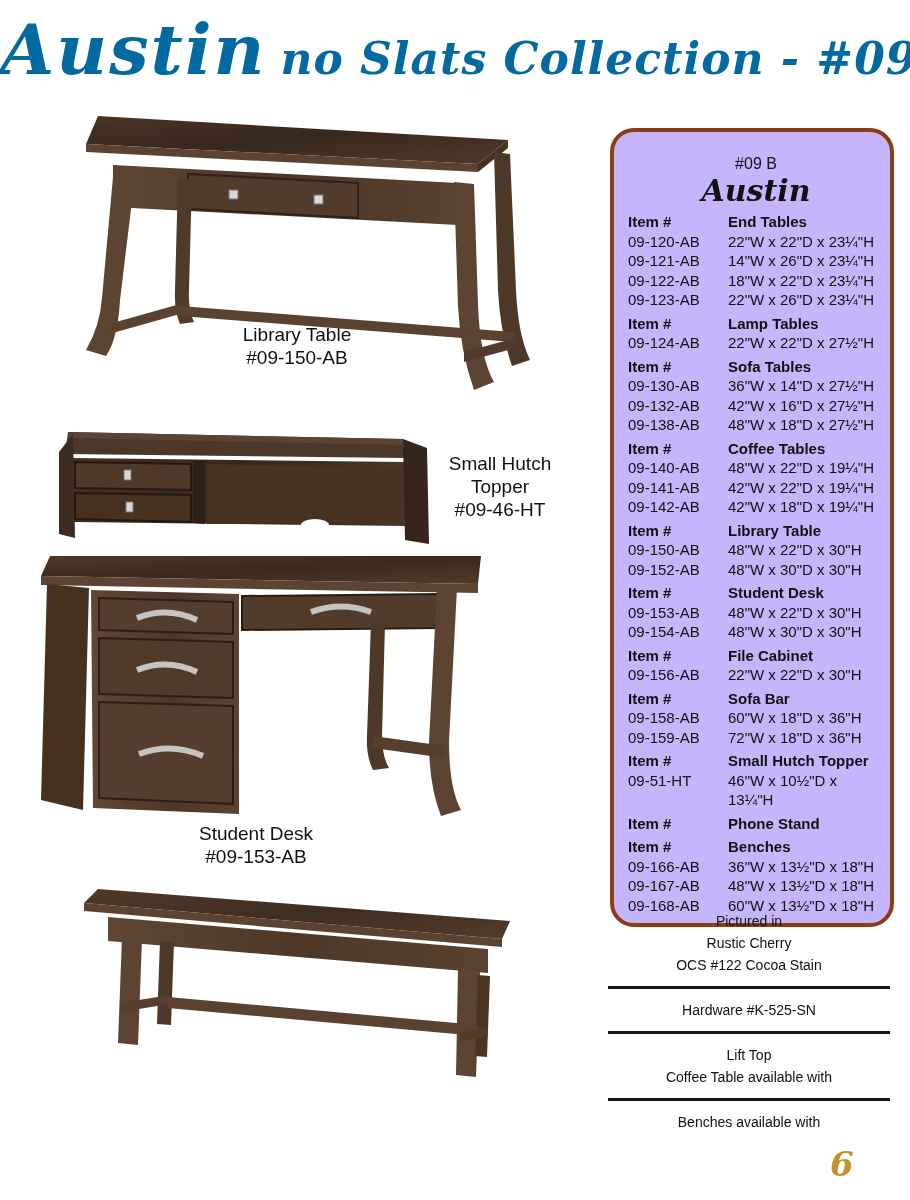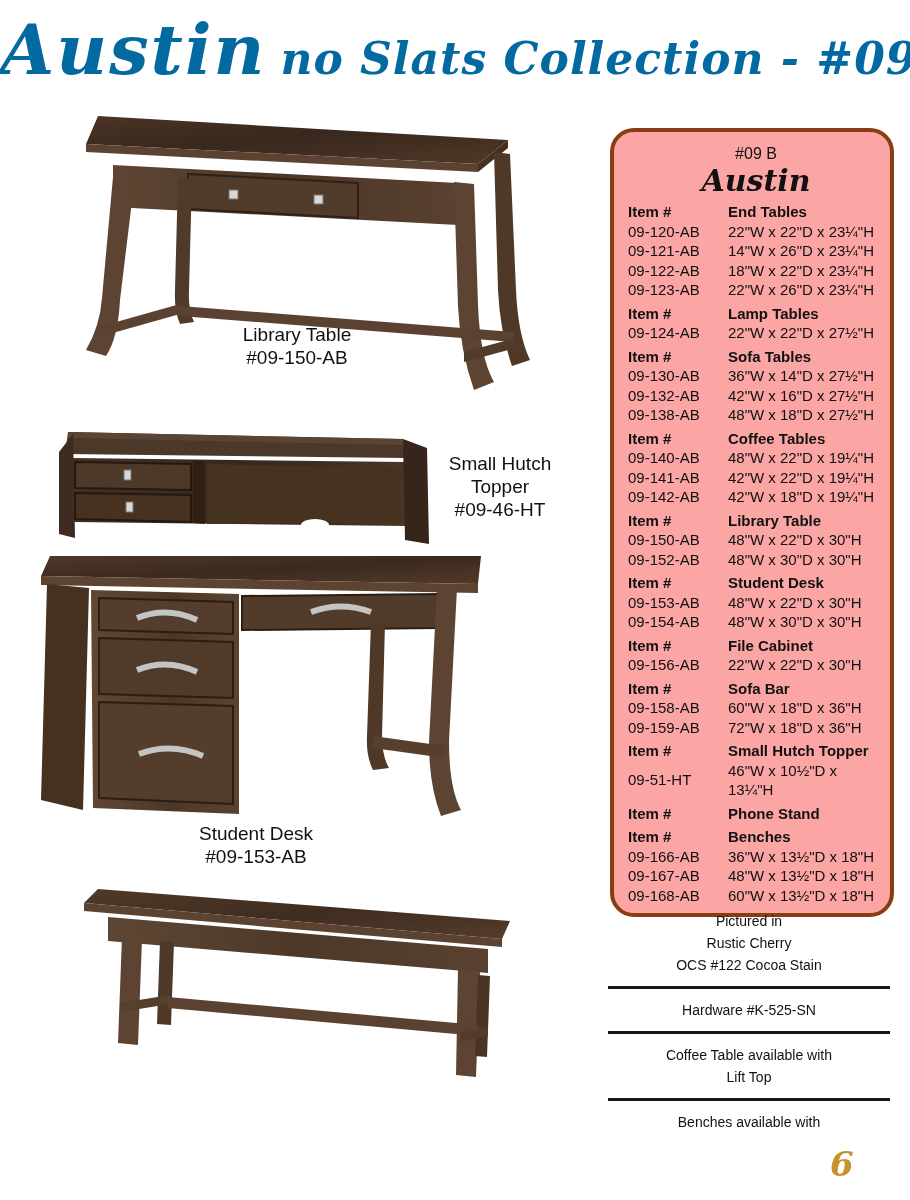--- a/index.html
+++ b/index.html
@@ -27,30 +27,30 @@
 
   .fig-label {
     position:absolute; text-align:center;
     font-size:19px; line-height:23px; color:#111;
   }
 
   
   .spec-panel {
     position:absolute; left:610px; top:128px; width:284px;
     border:4px solid #8A3D12; border-radius:24px;
-    background:#fca5a5; padding:12px 6px 8px 14px;
+    background:#c4b5fd; padding:22px 6px 8px 14px;
   }
   .panel-model { text-align:center; font-size:16px; line-height:20px; }
   .panel-collection {
     text-align:center; font-family:"DejaVu Serif", serif;
     font-style:italic; font-weight:bold; font-size:30px; line-height:34px;
     margin-bottom:2px;
   }
   .spec-group { margin-top:4px; }
-  .spec-row { display:flex; font-size:15px; line-height:19.5px;align-items:center; }
+  .spec-row { display:flex; font-size:15px; line-height:19.5px; }
   .spec-row .col-sku { width:100px; flex:none; }
   .spec-row .col-desc { flex:1; }
   .spec-row.hdr { font-weight:bold; }
 
   
   .notes {
     position:absolute; left:608px; top:908px; width:282px;
     text-align:center; font-size:14px; line-height:22px;
   }
   .note { padding:2px 0 4px; }
@@ -397,22 +397,22 @@
       <div>Pictured in</div>
       <div>Rustic Cherry</div>
       <div>OCS #122 Cocoa Stain</div>
     </div>
     <div class="note-sep"></div>
     <div class="note">
       <div>Hardware #K-525-SN</div>
     </div>
     <div class="note-sep"></div>
     <div class="note">
+      <div>Lift Top</div>
       <div>Coffee Table available with</div>
-      <div>Lift Top</div>
     </div>
     <div class="note-sep"></div>
     <div class="note">
       <div>Benches available with</div>
     </div>
   </div>
 
   <div class="page-number">6</div>
 
 </div>

